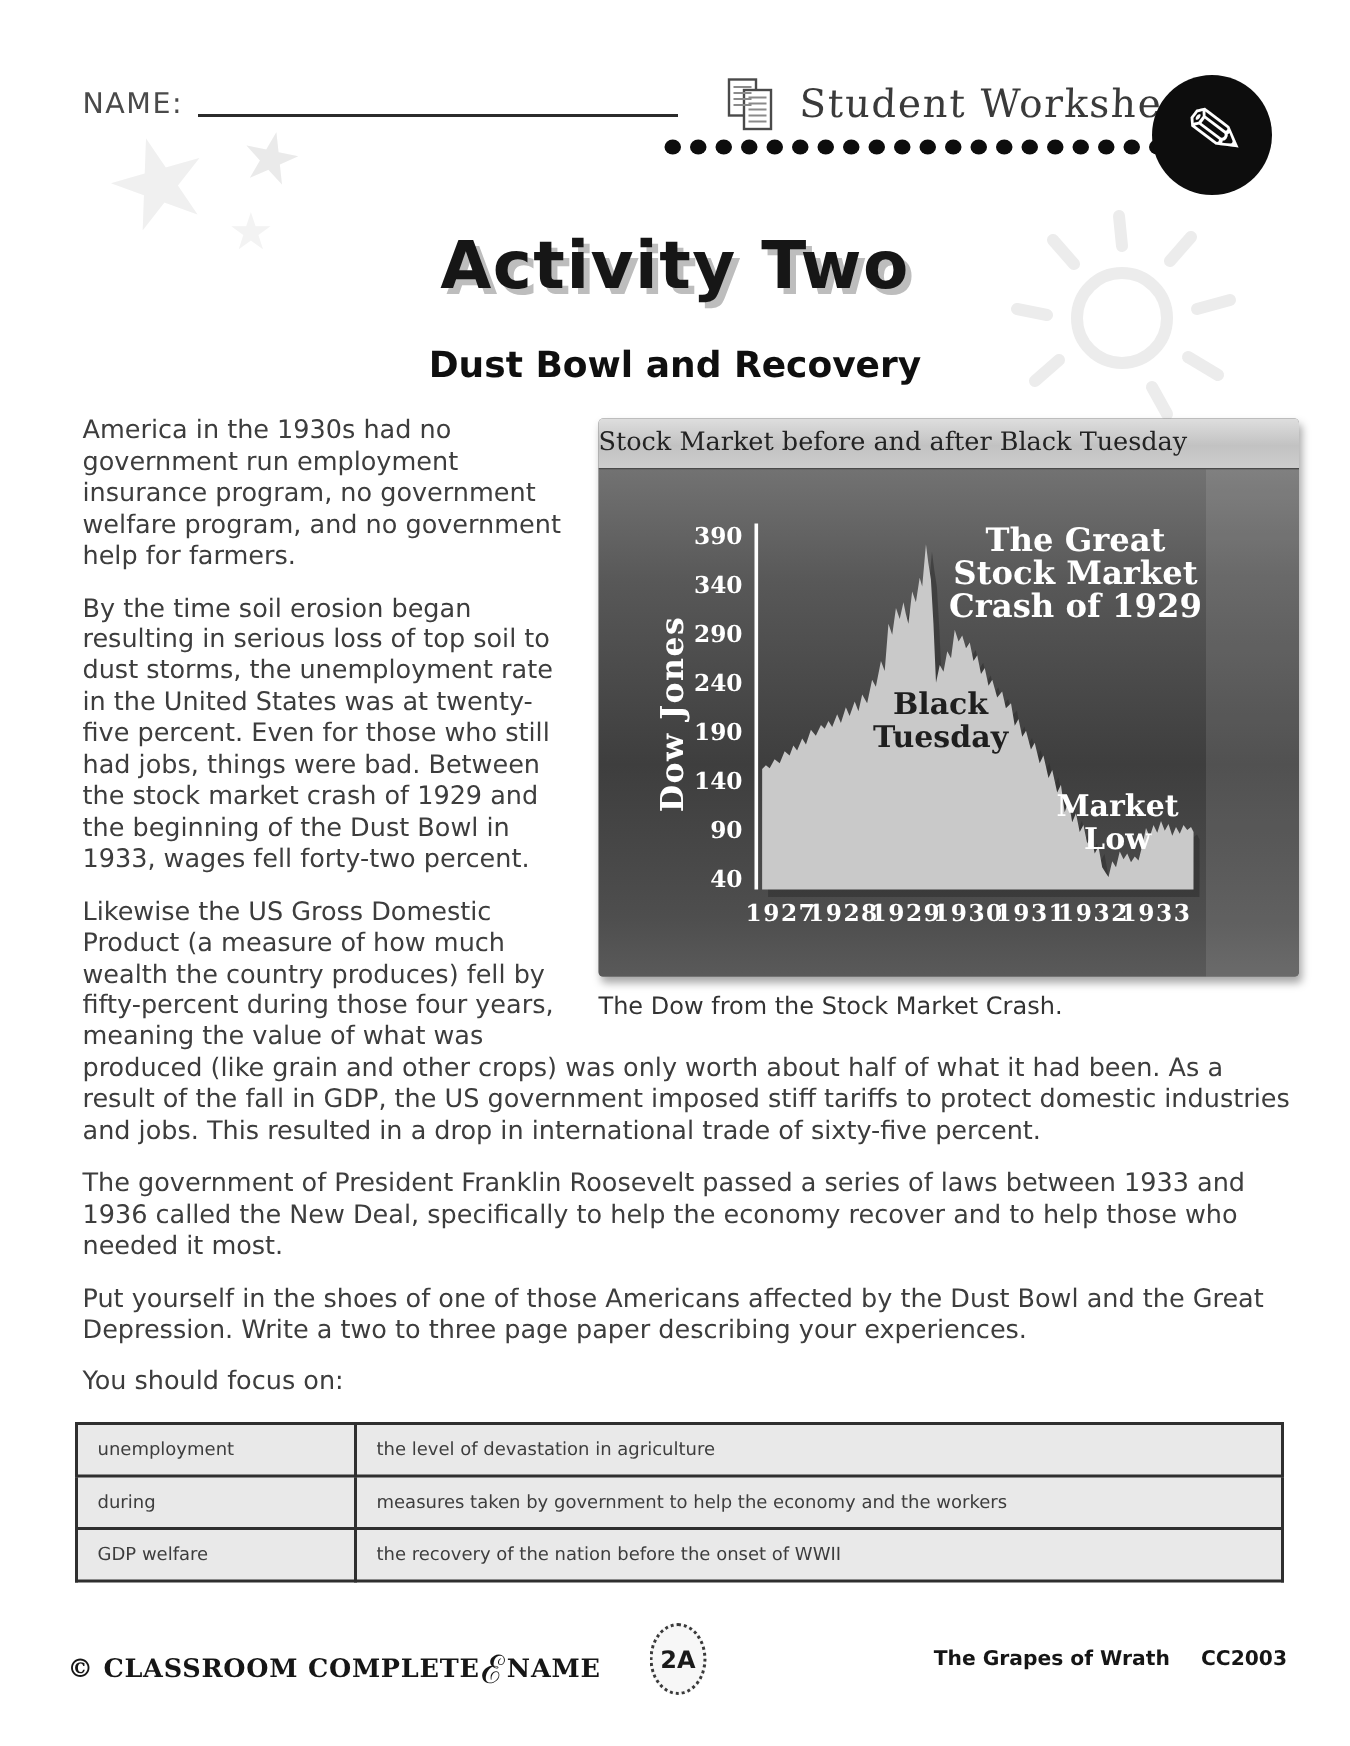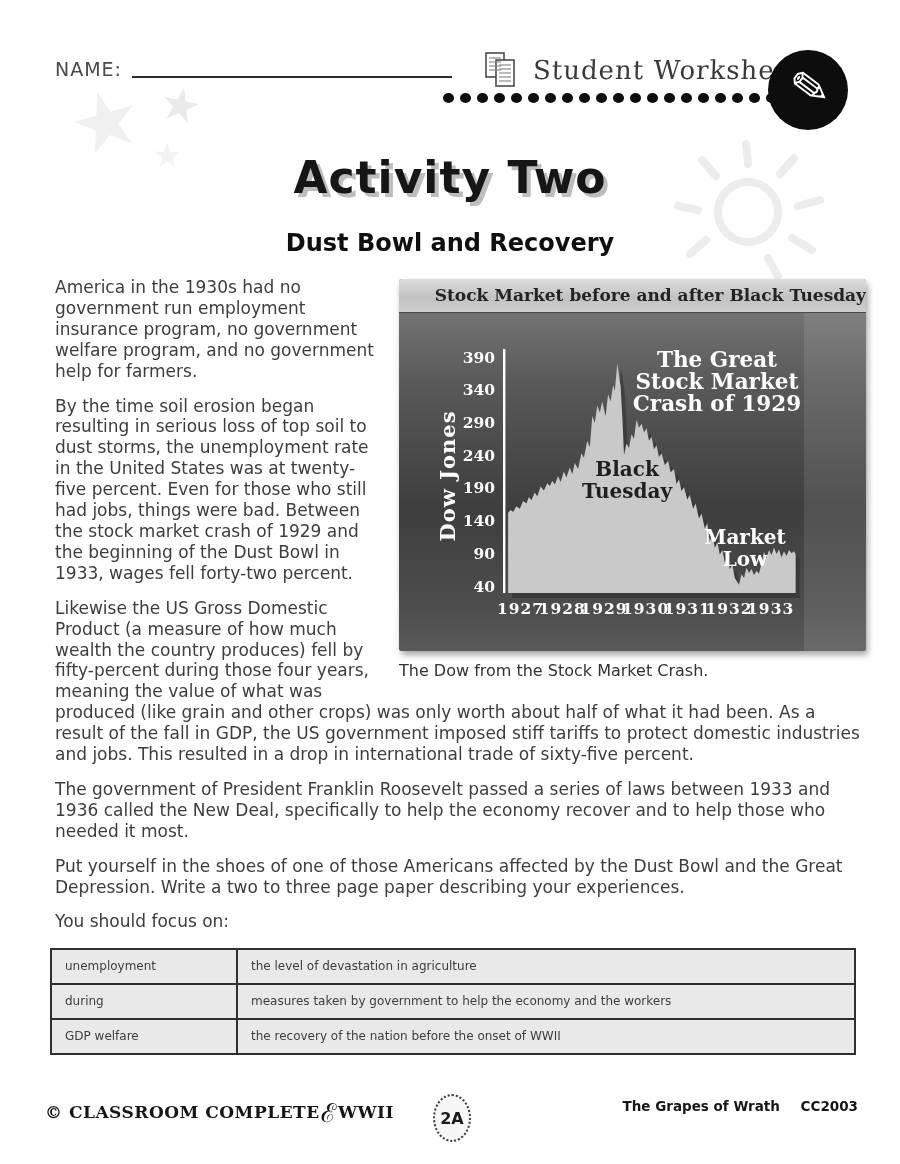--- a/index.html
+++ b/index.html
@@ -30,44 +30,44 @@
     text-shadow:4px 4px 0 #bdbdbd;}
   .page-subtitle{position:relative;z-index:2;text-align:center;margin-top:26px;
     font-size:24px;font-weight:700;color:#0f0f0f;}
   
   .content{position:relative;z-index:2;padding:20px 34px 0 55px;font-size:17px;line-height:1.23;}
   .content p{margin:0 0 14px 0;}
   
   .figure{float:right;width:467px;margin:2px 0 10px 14px;}
   .chart-card{width:467px;height:372px;border-radius:3px;overflow:hidden;
     box-shadow:2px 4px 6px rgba(0,0,0,0.35);background:#6f6f6f;}
-  .chart-title-band{height:33px;line-height:33px;text-align:right;
+  .chart-title-band{height:33px;line-height:33px;text-align:left;
     background:linear-gradient(180deg,#dedede 0%,#c2c2c2 55%,#cdcdcd 100%);
-    font-family:"DejaVu Serif","Liberation Serif",serif;font-size:17px;font-weight:700;color:#232323;
+    font-family:"DejaVu Serif","Liberation Serif",serif;font-size:17px;font-weight:400;color:#232323;
     border-bottom:1px solid #4a4a4a;}
   .chart-body{position:relative;height:339px;
     background:linear-gradient(180deg,#727272 0%,#585858 22%,#3e3e3e 58%,#4e4e4e 88%,#5a5a5a 100%);}
   .chart-body::after{content:"";position:absolute;right:0;top:0;width:62px;height:100%;
     background:rgba(255,255,255,0.10);}
   .ylab{position:absolute;left:49px;top:163px;transform:translate(-50%,-50%) rotate(-90deg);
     white-space:nowrap;color:#ffffff;font-family:"DejaVu Serif","Liberation Serif",serif;
     font-size:21px;font-weight:700;letter-spacing:1px;z-index:3;}
   .chart-body svg{position:absolute;left:0;top:0;z-index:2;}
   .fig-caption{font-size:16px;color:#333333;margin-top:10px;}
   
   table.focus{border-collapse:collapse;width:806px;margin-top:16px;margin-left:-5px;}
   table.focus td{border:2px solid #2f2f2f;background:#e9e9e9;padding:9px 13px;
     font-size:12px;color:#3d3d3d;}
   table.focus td.k{width:158px;}
   
   .footer{position:absolute;left:0;right:0;top:1082px;height:52px;z-index:2;}
   .pub{position:absolute;left:45px;top:12px;font-family:"DejaVu Serif","Liberation Serif",serif;
     font-weight:700;font-size:17px;color:#161616;letter-spacing:0.5px;white-space:nowrap;}
   .pub .script-e{font-size:26px;font-weight:400;vertical-align:-4px;margin:0 1px;}
-  .page-badge{position:absolute;left:433px;top:12px;width:34px;height:44px;border:2px dotted #3a3a3a;
+  .page-badge{position:absolute;left:433px;top:0px;width:34px;height:44px;border:2px dotted #3a3a3a;
     border-radius:50%;background:#f7f7f7;display:flex;align-items:center;justify-content:center;
     font-size:16px;font-weight:700;color:#1a1a1a;}
   .book-ref{position:absolute;right:42px;top:16px;font-size:13.5px;font-weight:700;color:#161616;}
   .book-ref .code{margin-left:16px;}
 </style>
 </head>
 <body>
 
 <div class="deco star" style="left:70px;top:82px;font-size:80px;transform:rotate(-16deg);">★</div>
 <div class="deco star" style="left:160px;top:82px;font-size:46px;color:#eaeaea;transform:rotate(12deg);">★</div>
@@ -201,20 +201,20 @@
           <td class="k">GDP welfare</td>
           <td>the recovery of the nation before the onset of WWII</td>
         </tr>
       </tbody>
   </table>
 </div>
 
 <div class="footer">
   <div class="pub">
     <span>©</span>
-    <span>CLASSROOM COMPLETE</span><span class="script-e">ℰ</span><span>WWII</span>
+    <span>CLASSROOM COMPLETE</span><span class="script-e">ℰ</span><span>NAME</span>
   </div>
   <div class="page-badge">2A</div>
   <div class="book-ref">
     <span>The Grapes of Wrath</span>
     <span class="code">CC2003</span>
   </div>
 </div>
 
 </body></html>

